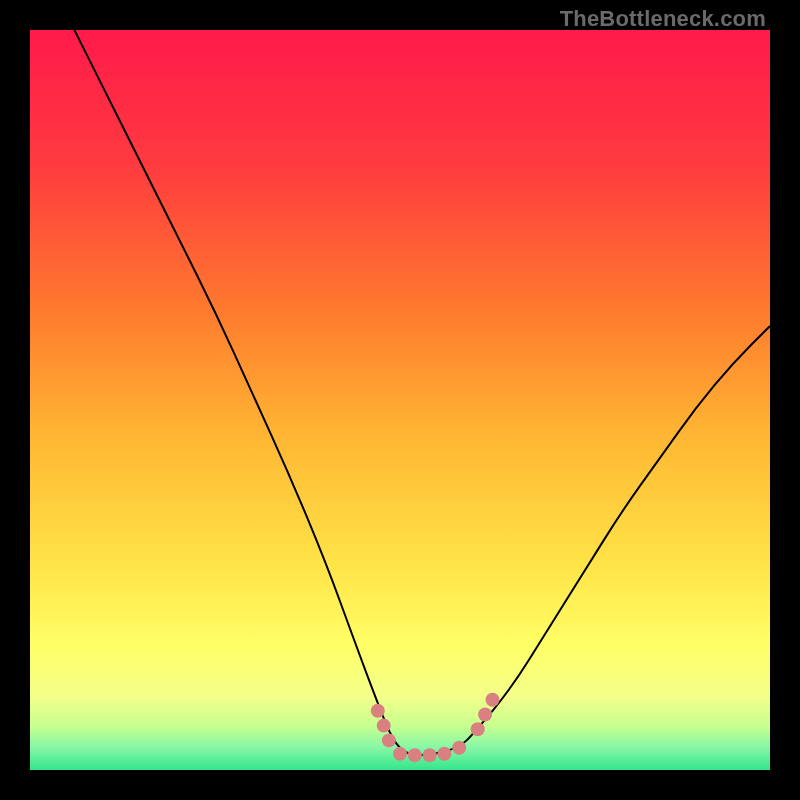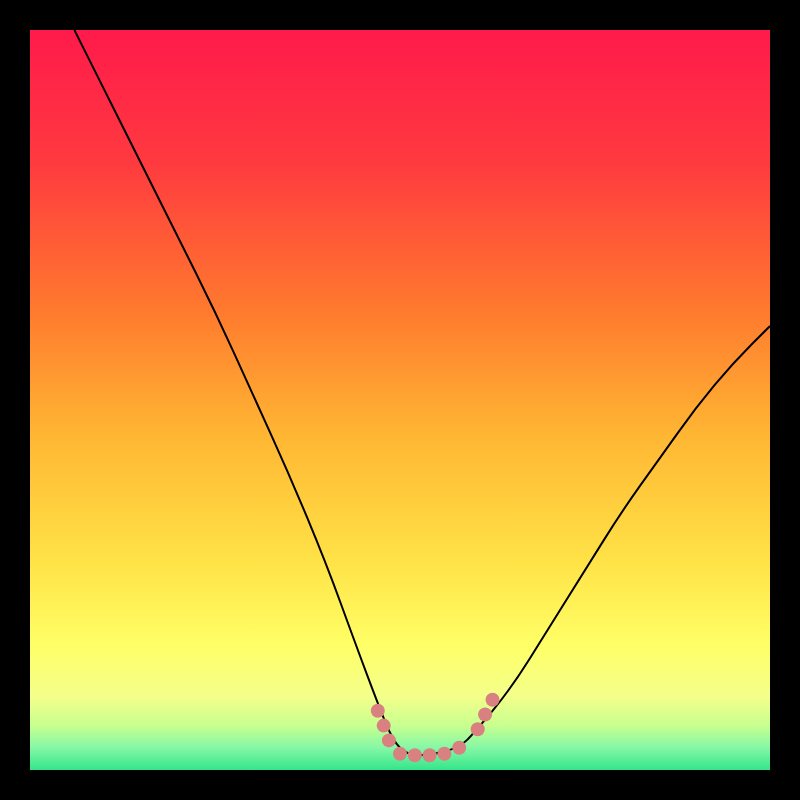--- a/index.html
+++ b/index.html
@@ -44,20 +44,21 @@
     font-weight: 600;
     letter-spacing: 0.2px;
     user-select: none;
   }
 </style>
 </head>
 <body>
 
 <div class="frame">
 
+  <div class="watermark">TheBottleneck.com</div>
 
   <div class="plot-area">
     <svg class="gradient-bg" viewBox="0 0 740 740" preserveAspectRatio="none">
       <defs>
         <linearGradient id="bg-grad" x1="0" y1="0" x2="0" y2="1">
             <stop offset="0.00%" stop-color="#ff1a4b"></stop>
             <stop offset="18.00%" stop-color="#ff3a3f"></stop>
             <stop offset="38.00%" stop-color="#ff7a2e"></stop>
             <stop offset="55.00%" stop-color="#ffb733"></stop>
             <stop offset="72.00%" stop-color="#ffe347"></stop>

